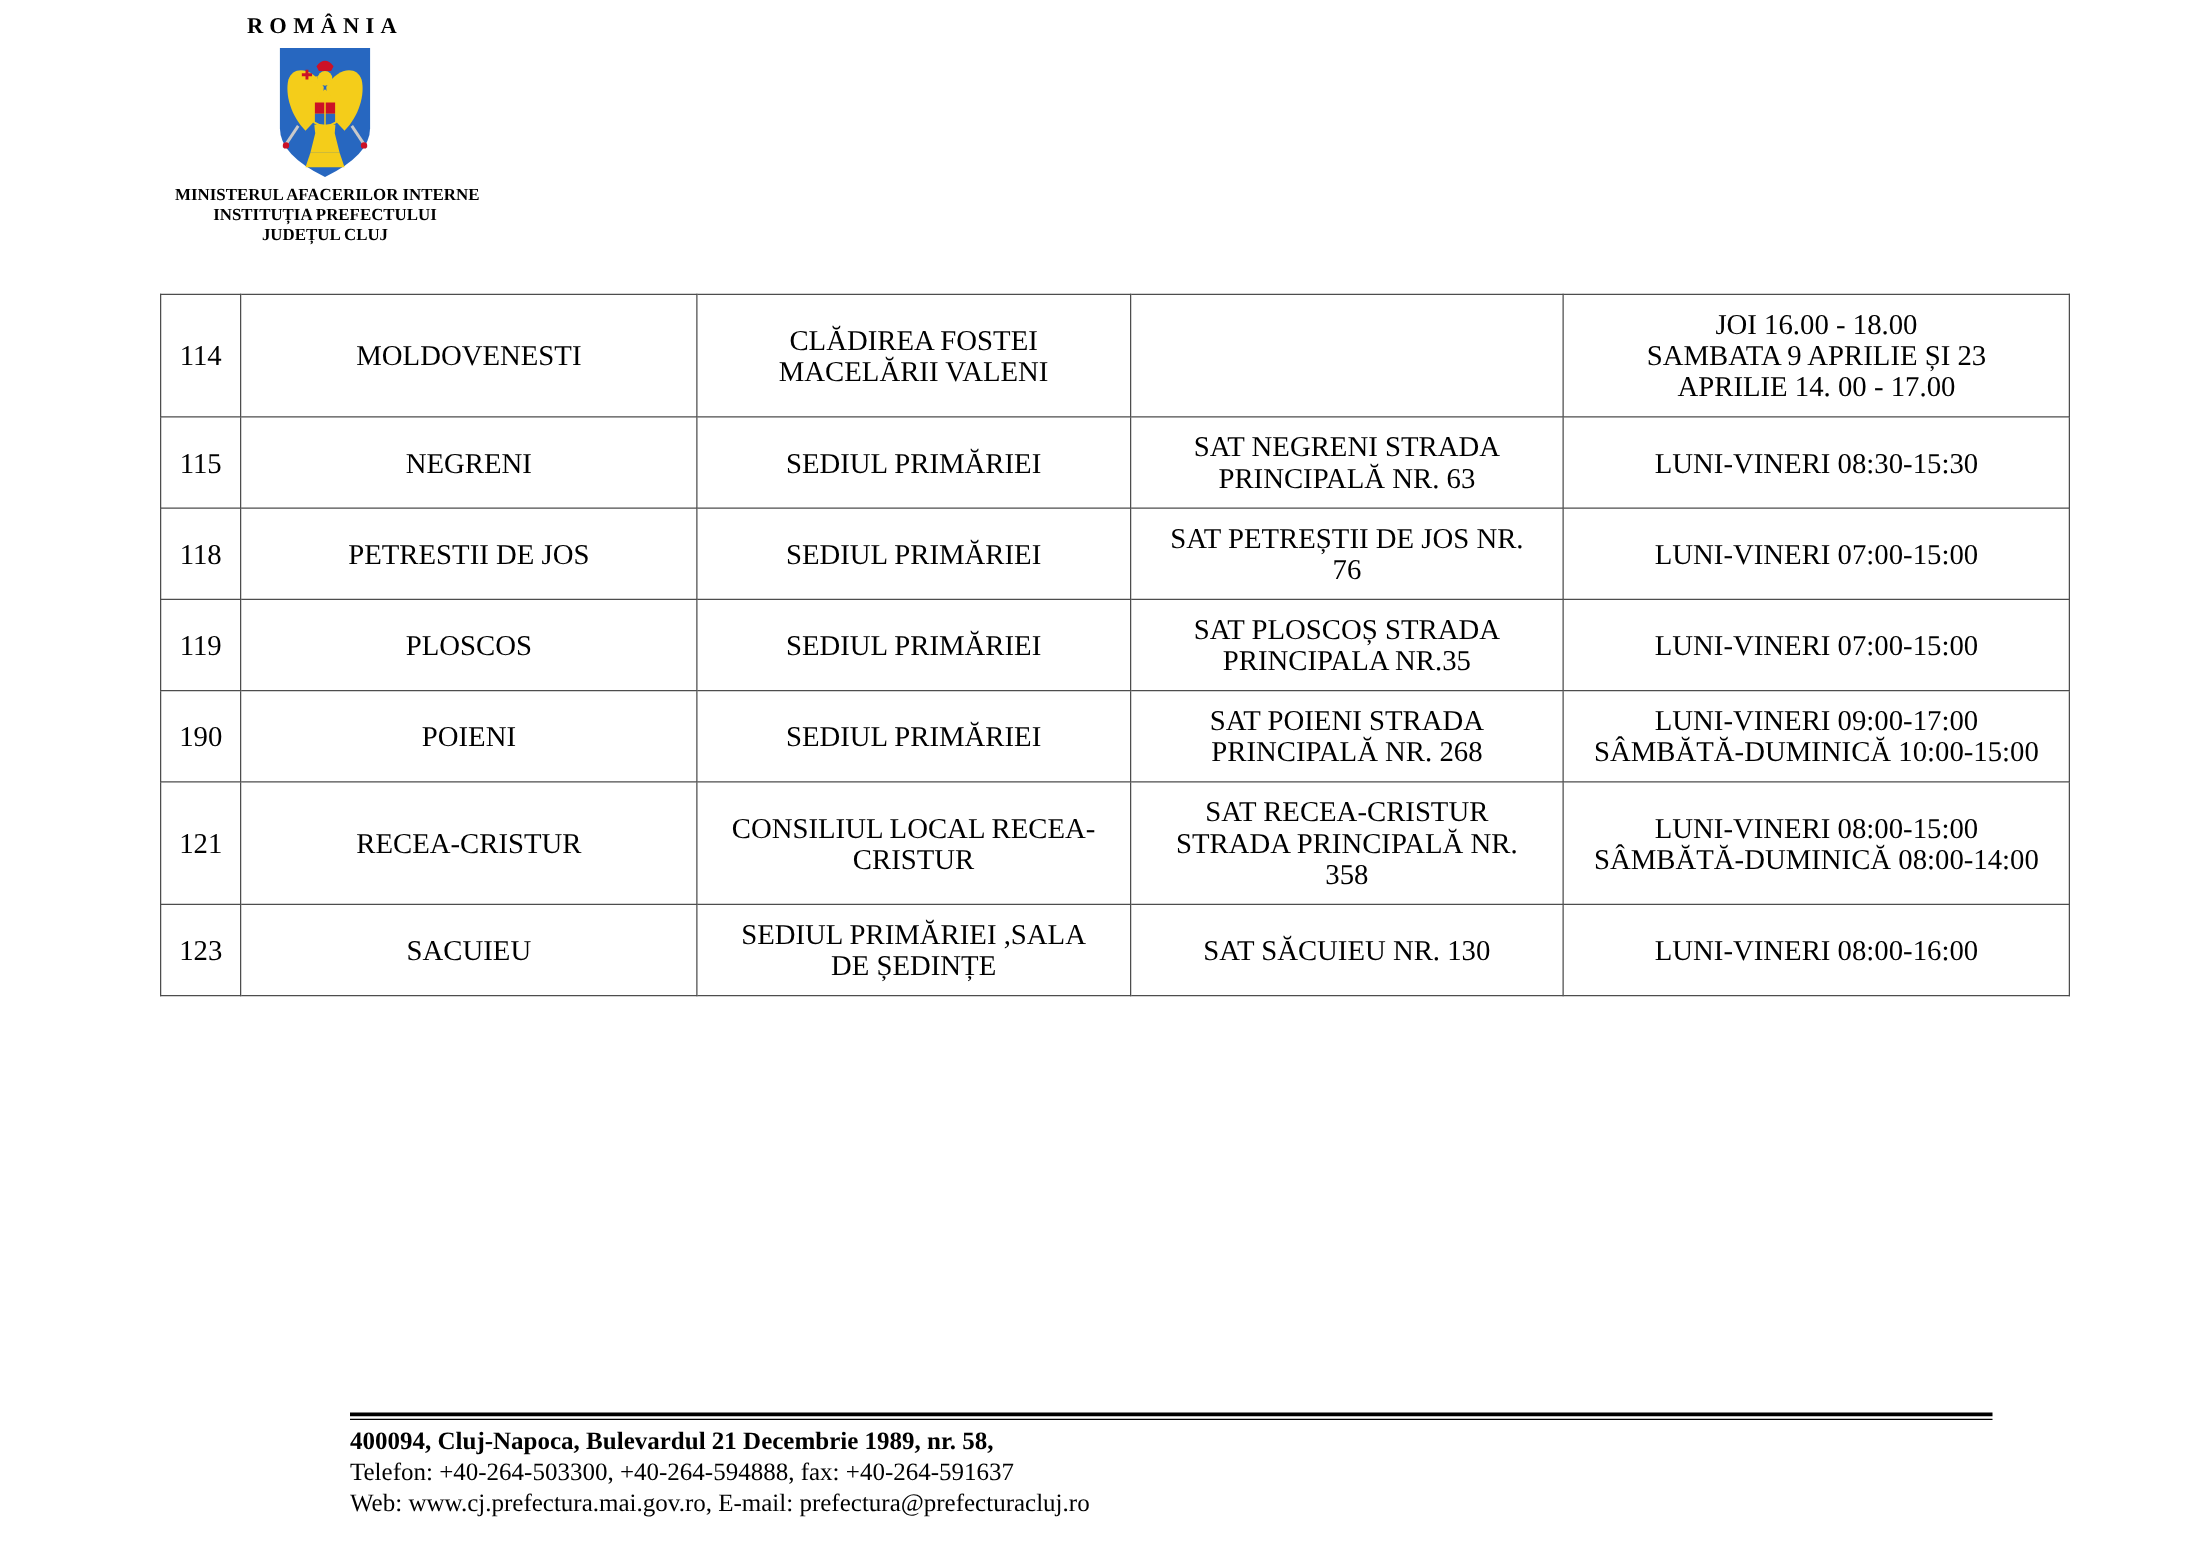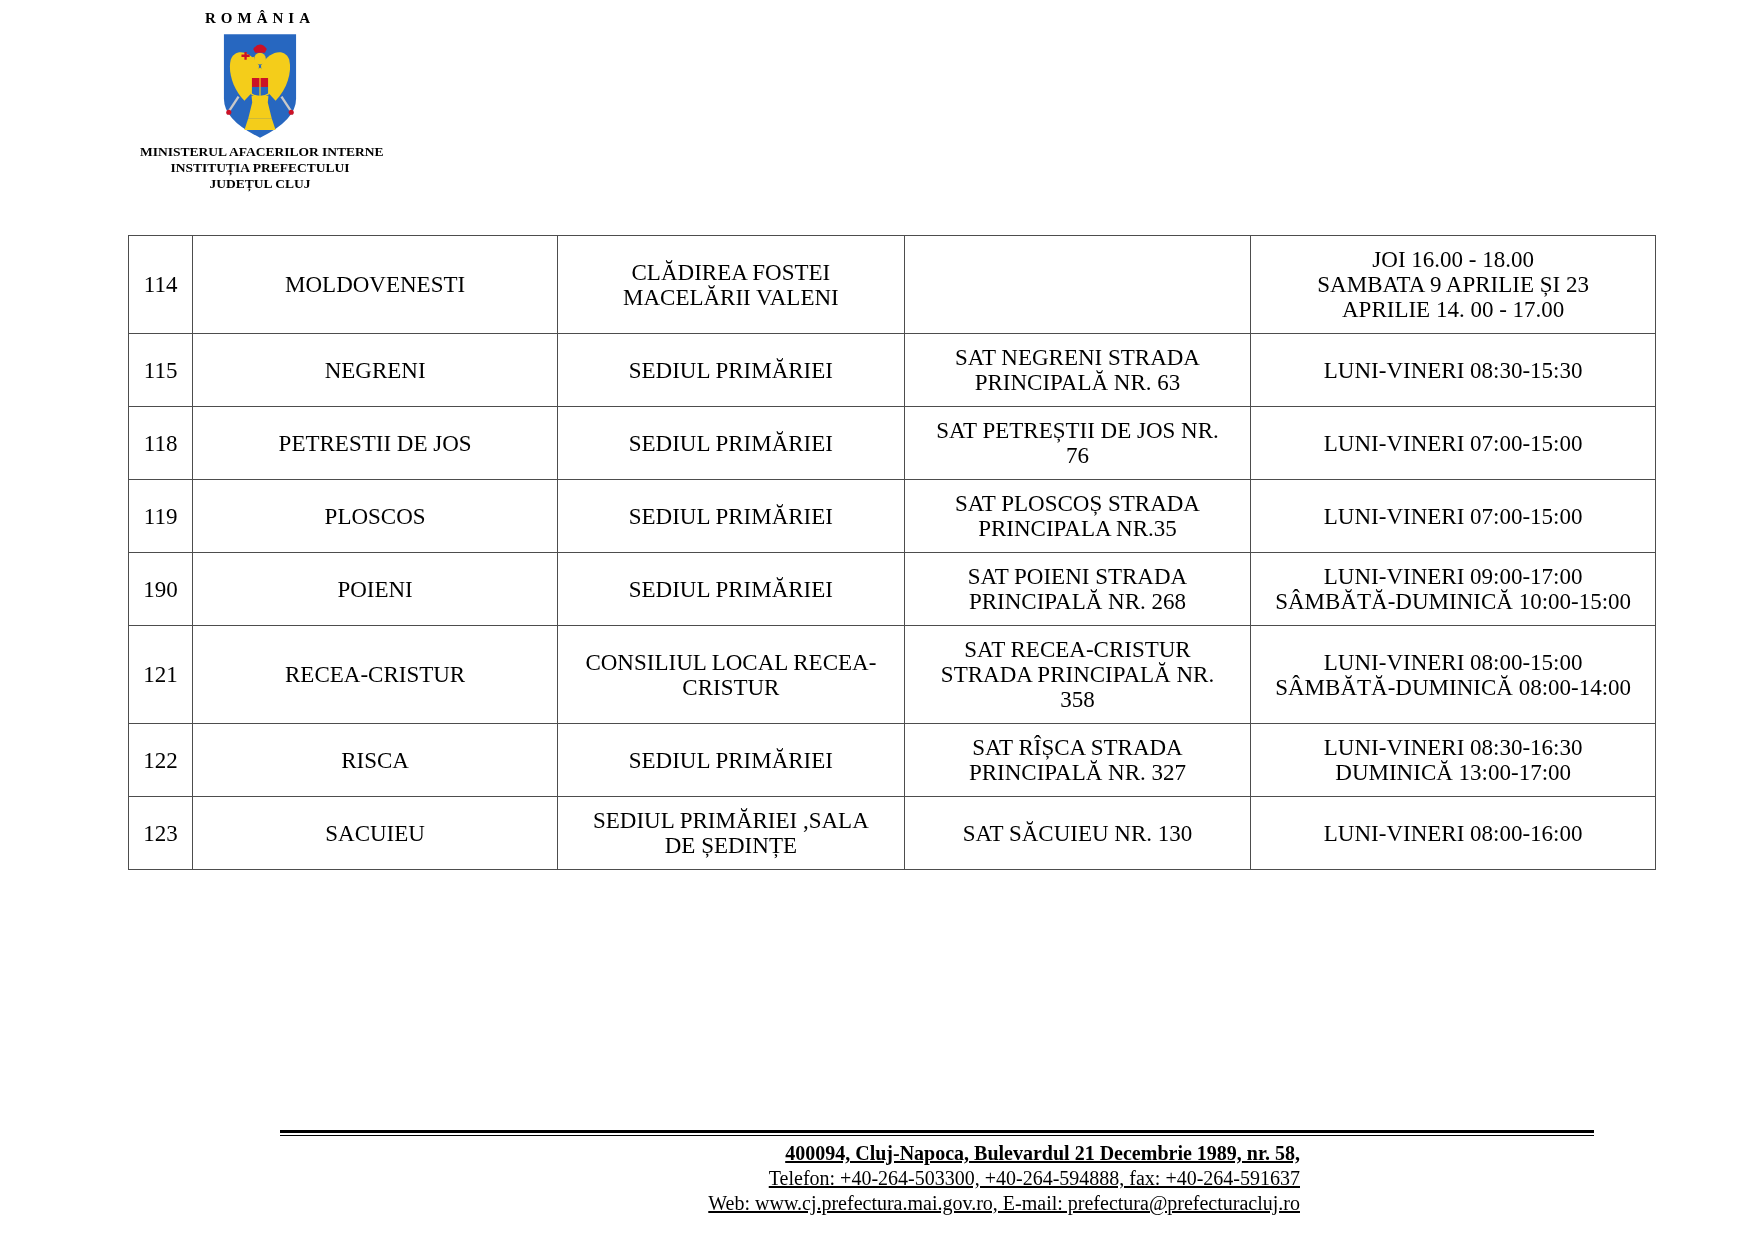--- a/index.html
+++ b/index.html
@@ -10,21 +10,21 @@
     font-family: "Liberation Serif", serif;
     color: #000;
   }
 
   
   .letterhead {
     position: absolute; left: 140px; top: 10px; width: 240px;
     text-align: center;
   }
   .country-label {
-    font-weight: bold; font-size: 15px; letter-spacing: 5px;
+    font-weight: bold; font-size: 18px; letter-spacing: 5px;
     white-space: nowrap;
   }
   .coa { display: block; margin: 5px auto 0; width: 78px; height: 108px; }
   .org-lines { margin-top: 4px; font-weight: bold; font-size: 13.5px; line-height: 1.18; }
   .org-lines div { white-space: nowrap; }
 
   
   table.schedule {
     position: absolute; left: 128px; top: 235px; width: 1528px;
     border-collapse: collapse; table-layout: fixed;
@@ -41,21 +41,21 @@
   col.c-locality { width: 23.9%; }
   col.c-location { width: 22.7%; }
   col.c-address  { width: 22.7%; }
   col.c-schedule { width: 26.5%; }
 
   
   .footer { position: absolute; left: 280px; top: 1130px; width: 1314px; }
   .footer-rule { height: 2px; border-top: 3px solid #000; border-bottom: 1px solid #000; }
   .footer-text {
     width: 1020px; margin-top: 5px;
-    text-align: right; font-size: 20px; line-height: 25px; text-decoration: underline;
+    text-align: left; font-size: 20px; line-height: 25px;
   }
   .footer-text .bold { font-weight: bold; }
 </style>
 </head>
 <body>
 
 <div class="letterhead">
   <div class="country-label">ROMÂNIA</div>
 
   <svg class="coa" viewBox="0 0 80 110" aria-hidden="true">
@@ -161,29 +161,20 @@
     <td>RECEA-CRISTUR</td>
     <td>CONSILIUL LOCAL RECEA-
 CRISTUR</td>
     <td>SAT RECEA-CRISTUR
 STRADA PRINCIPALĂ NR.
 358</td>
     <td>LUNI-VINERI 08:00-15:00
 SÂMBĂTĂ-DUMINICĂ 08:00-14:00</td>
   </tr>
 
-  <tr>
-    <td>122</td>
-    <td>RISCA</td>
-    <td>SEDIUL PRIMĂRIEI</td>
-    <td>SAT RÎȘCA STRADA
-PRINCIPALĂ NR. 327</td>
-    <td>LUNI-VINERI 08:30-16:30
-DUMINICĂ 13:00-17:00</td>
-  </tr>
 
   <tr>
     <td>123</td>
     <td>SACUIEU</td>
     <td>SEDIUL PRIMĂRIEI ,SALA
 DE ȘEDINȚE</td>
     <td>SAT SĂCUIEU NR. 130</td>
     <td>LUNI-VINERI 08:00-16:00</td>
   </tr>
 

